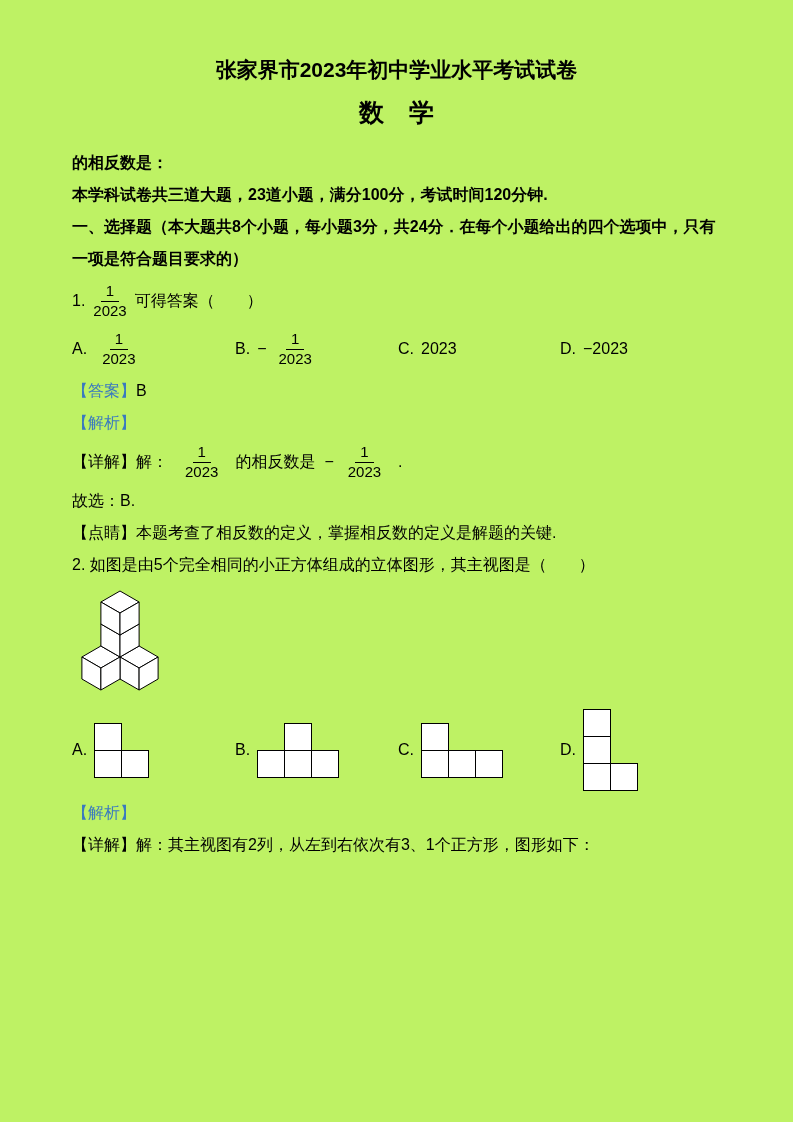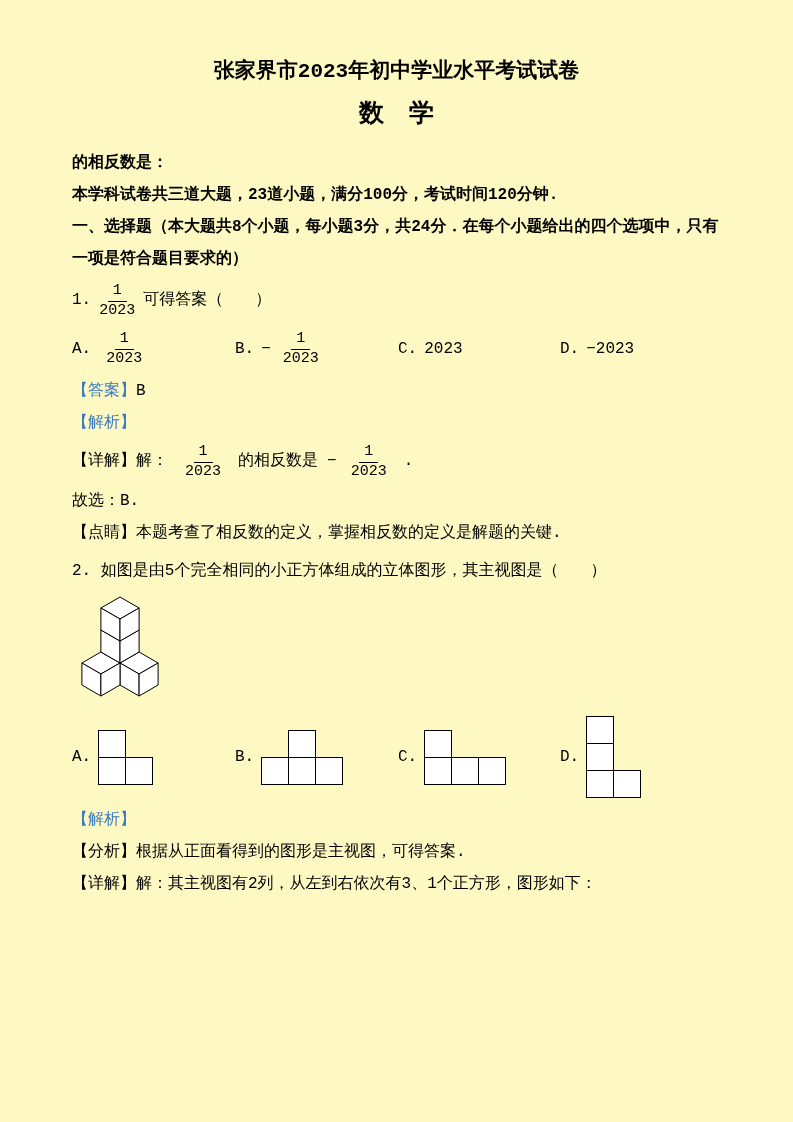--- a/index.html
+++ b/index.html
@@ -1,19 +1,19 @@
 <!DOCTYPE html>
 <html><head>
 <meta charset="utf-8">
 <style>
   html,body{margin:0;padding:0;background:#ffffff;}
   .page{
-    width:793px;height:1122px;margin:0 auto;background:#fef9c3;
+    width:793px;height:1122px;margin:0 auto;background:#bef264;
     box-sizing:border-box;padding:56px 72px 40px 72px;
-    font-family:Liberation Mono, monospace;
+    font-family:Liberation Sans, sans-serif;
     font-size:16px;color:#000;overflow:hidden;
   }
   .title{font-size:21px;font-weight:bold;text-align:center;margin:0 0 12px 0;}
   .subject{font-size:25px;font-weight:bold;text-align:center;margin:0 0 18px 0;}
   .line{margin:0;line-height:32px;}
   .bold{font-weight:bold;}
   .blue{color:#3a7abf;}
   .stem-line{display:flex;align-items:center;min-height:48px;margin-top:2px;line-height:1.2;}
   .detail-line{display:flex;align-items:center;min-height:46px;line-height:1.2;flex-wrap:wrap;gap:9px;}
   .frac{display:inline-flex;flex-direction:column;align-items:center;vertical-align:middle;
@@ -93,21 +93,21 @@
     <span class="frac" style="margin-left:0;">
       <span class="num">1</span>
       <span class="den">2023</span>
     </span>
     <span>.</span>
   </div>
 
   <p class="line">故选：B.</p>
   <p class="line">【点睛】本题考查了相反数的定义，掌握相反数的定义是解题的关键.</p>
 
-  <p class="line" style="margin-top:6px;">2. 如图是由5个完全相同的小正方体组成的立体图形，其主视图是（　　）</p>
+  <p class="line" style="margin-top:0;">2. 如图是由5个完全相同的小正方体组成的立体图形，其主视图是（　　）</p>
 
   <div class="figure-wrap">
     <svg width="92" height="112" viewBox="0 0 92 112">
         <polygon points="46.0,50.0 65.1,61.0 46.0,72.0 26.9,61.0"></polygon>
         <polygon points="26.9,83.0 46.0,94.0 46.0,72.0 26.9,61.0"></polygon>
         <polygon points="65.1,83.0 46.0,94.0 46.0,72.0 65.1,61.0"></polygon>
         <polygon points="65.1,61.0 84.1,72.0 65.1,83.0 46.0,72.0"></polygon>
         <polygon points="46.0,94.0 65.1,105.0 65.1,83.0 46.0,72.0"></polygon>
         <polygon points="84.1,94.0 65.1,105.0 65.1,83.0 84.1,72.0"></polygon>
         <polygon points="26.9,61.0 46.0,72.0 26.9,83.0 7.9,72.0"></polygon>
@@ -156,16 +156,15 @@
           <div class="cell" style="left: 0px; top: 27px;"></div>
           <div class="cell" style="left: 0px; top: 54px;"></div>
           <div class="cell" style="left: 27px; top: 54px;"></div>
         </div>
     </div>
   </div>
 
   <p class="line">
     <span class="blue">【解析】</span>
   </p>
-  <p class="line">【分析】根据从正面看得到的图形是主视图，可得答案.</p>
   <p class="line">【详解】解：其主视图有2列，从左到右依次有3、1个正方形，图形如下：</p>
 
 </div>
 
 </body></html>

